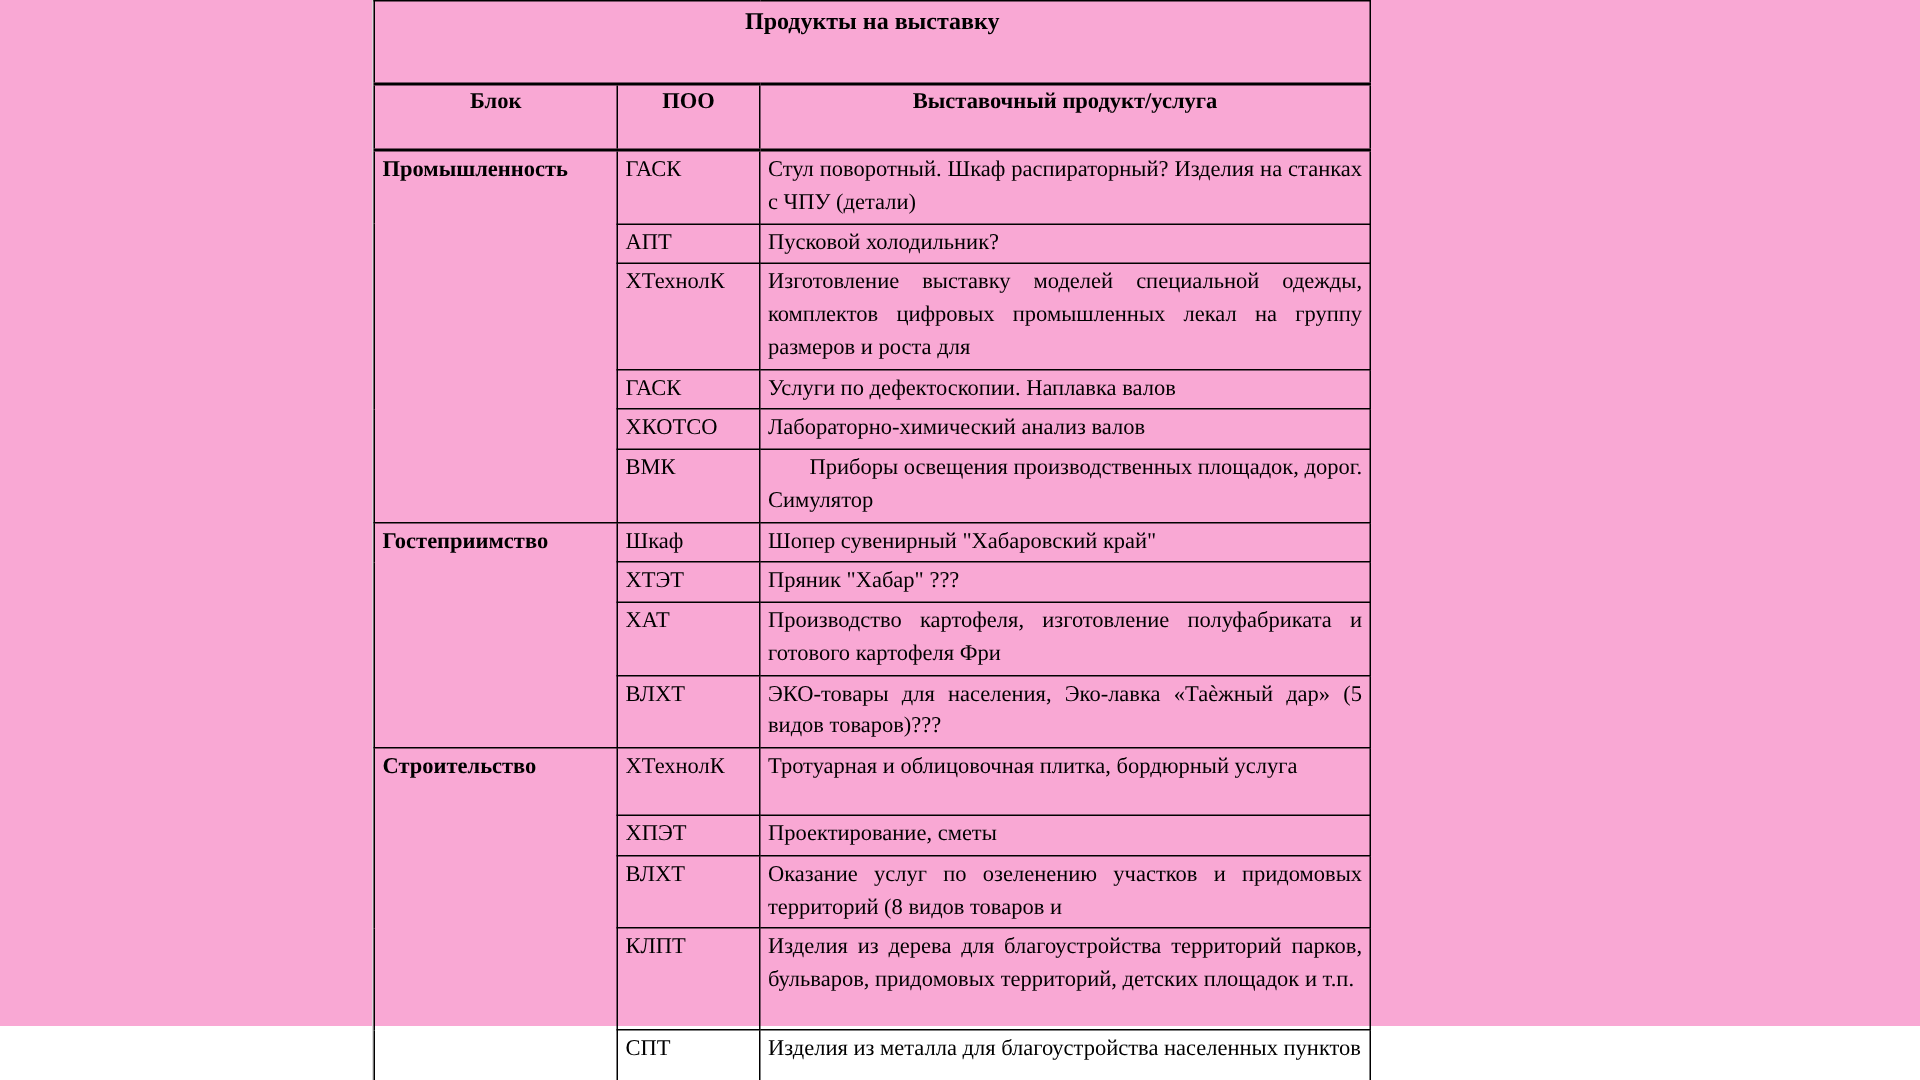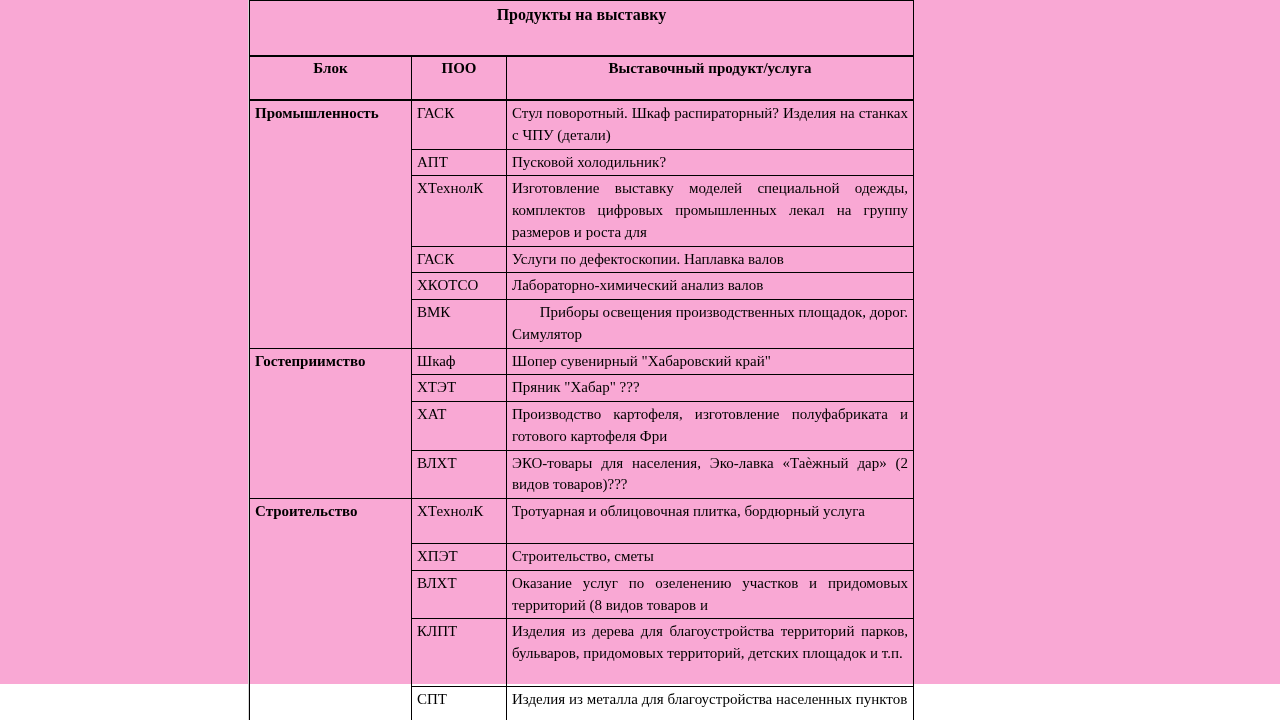--- a/index.html
+++ b/index.html
@@ -180,31 +180,31 @@
       <tr class="r1">
         <td class="poo-cell">ХТЭТ</td>
         <td class="prod-cell left">Пряник "Хабар" ???</td>
       </tr>
       <tr class="r2">
         <td class="poo-cell">ХАТ</td>
         <td class="prod-cell">Производство картофеля, изготовление полуфабриката и готового картофеля Фри</td>
       </tr>
       <tr class="r2">
         <td class="poo-cell">ВЛХТ</td>
-        <td class="prod-cell">ЭКО-товары для населения, Эко-лавка «Таѐжный дар» (2 видов товаров)???</td>
+        <td class="prod-cell">ЭКО-товары для населения, Эко-лавка «Таѐжный дар» (5 видов товаров)???</td>
       </tr>
 
       <tr class="r2">
         <td class="block-cell plain" rowspan="5">Строительство</td>
         <td class="poo-cell">ХТехнолК</td>
         <td class="prod-cell">Тротуарная и облицовочная плитка, бордюрный услуга</td>
       </tr>
       <tr class="r1">
         <td class="poo-cell">ХПЭТ</td>
-        <td class="prod-cell left">Строительство, сметы</td>
+        <td class="prod-cell left">Проектирование, сметы</td>
       </tr>
       <tr class="r2">
         <td class="poo-cell">ВЛХТ</td>
         <td class="prod-cell">Оказание услуг по озеленению участков и придомовых территорий (8 видов товаров и</td>
       </tr>
       <tr class="r3">
         <td class="poo-cell">КЛПТ</td>
         <td class="prod-cell">Изделия из дерева для благоустройства территорий парков, бульваров, придомовых территорий, детских площадок и т.п.</td>
       </tr>
       <tr class="r2">

